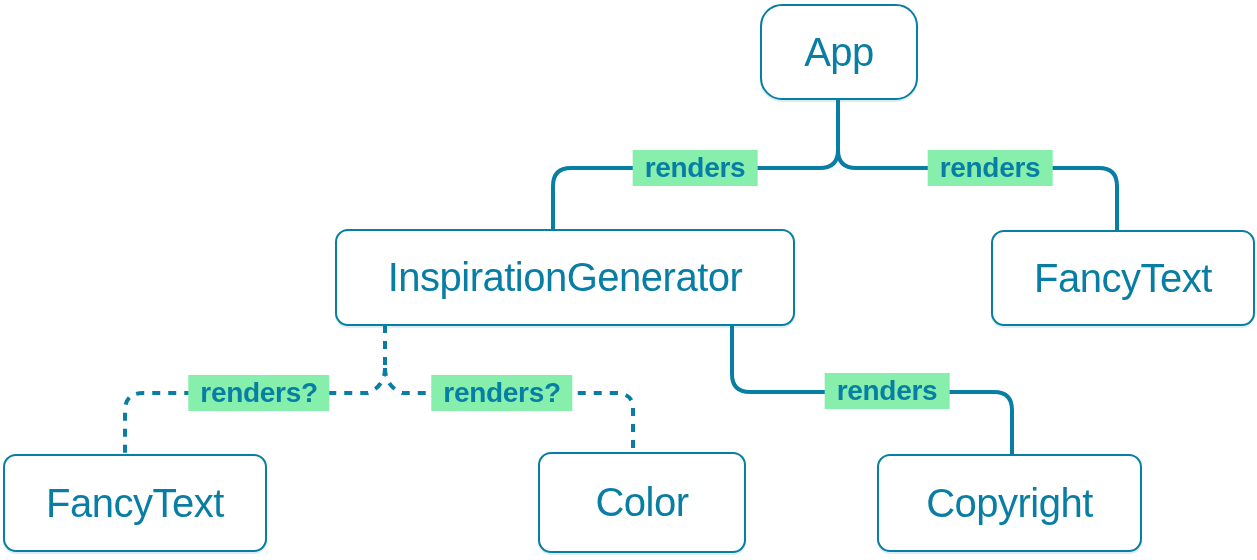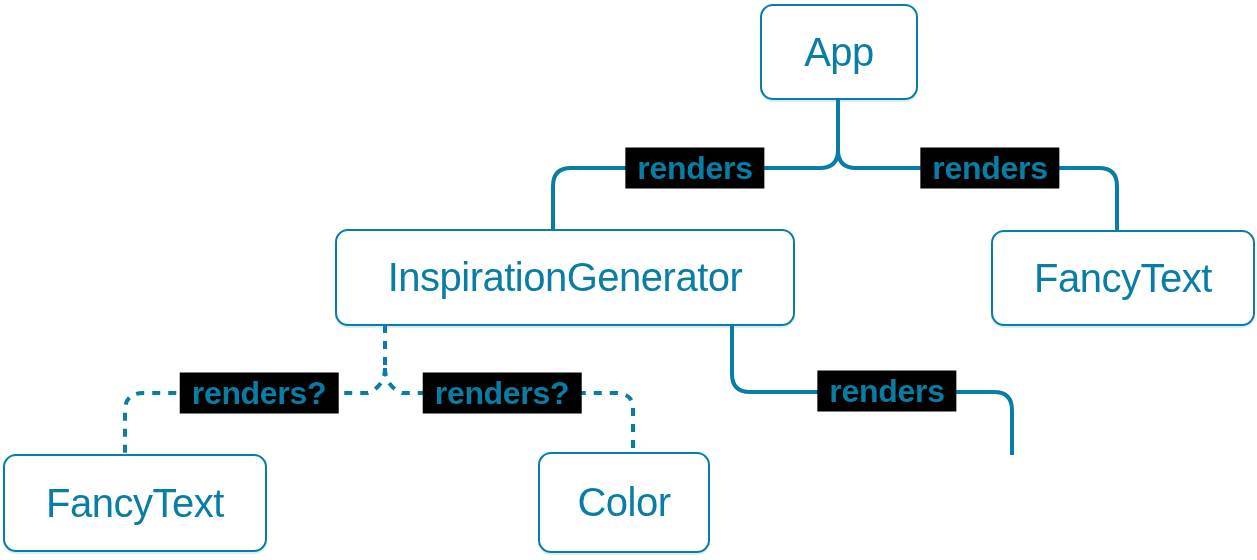--- a/index.html
+++ b/index.html
@@ -41,24 +41,24 @@
     justify-content: center;
     color: #087ea4;
     font-size: 40px;
     font-weight: 500;
     letter-spacing: -0.5px;
     box-shadow: 0 2px 1px rgba(8, 126, 164, 0.15);
   }
   .edge-label {
     position: absolute;
     transform: translate(-50%, -50%);
-    background: #000000;
+    background: #86efac;
     padding: 2px 12px;
     color: #087ea4;
-    font-size: 32px;
+    font-size: 28px;
     font-weight: 600;
     letter-spacing: -0.3px;
     white-space: nowrap;
   }
 </style>
 </head>
 <body>
 
 <div class="canvas">
 
@@ -76,34 +76,37 @@
 
     <path class="edge dashed" d="M 385 368 Q 385 386 402 393 L 615 393 Q 633 393 633 408 L 633 452"></path>
   </svg>
 
   <div class="edge-label" style="left:695px; top:168px;">renders</div>
   <div class="edge-label" style="left:990px; top:168px;">renders</div>
   <div class="edge-label" style="left:259px; top:393px;">renders?</div>
   <div class="edge-label" style="left:502px; top:393px;">renders?</div>
   <div class="edge-label" style="left:887px; top:391px;">renders</div>
 
-  <div class="node" style="left:760px; top:4px; width:158px; height:96px;">
+  <div class="node" style="left:760px; top:4px; width:158px; height:96px;border-radius:22px;">
     <span>App</span>
   </div>
 
   <div class="node" style="left:335px; top:229px; width:460px; height:97px;justify-content:center;">
     <span>InspirationGenerator</span>
   </div>
 
   <div class="node" style="left:991px; top:230px; width:264px; height:96px;">
     <span>FancyText</span>
   </div>
 
   <div class="node" style="left:3px; top:454px; width:264px; height:98px;">
     <span>FancyText</span>
   </div>
 
-  <div class="node" style="left:538px; top:452px; width:172px; height:101px;">
+  <div class="node" style="left:538px; top:452px; width:208px; height:101px;">
     <span>Color</span>
   </div>
 
+  <div class="node" style="left:877px; top:454px; width:265px; height:98px;">
+    <span>Copyright</span>
+  </div>
 
 </div>
 
 </body></html>

